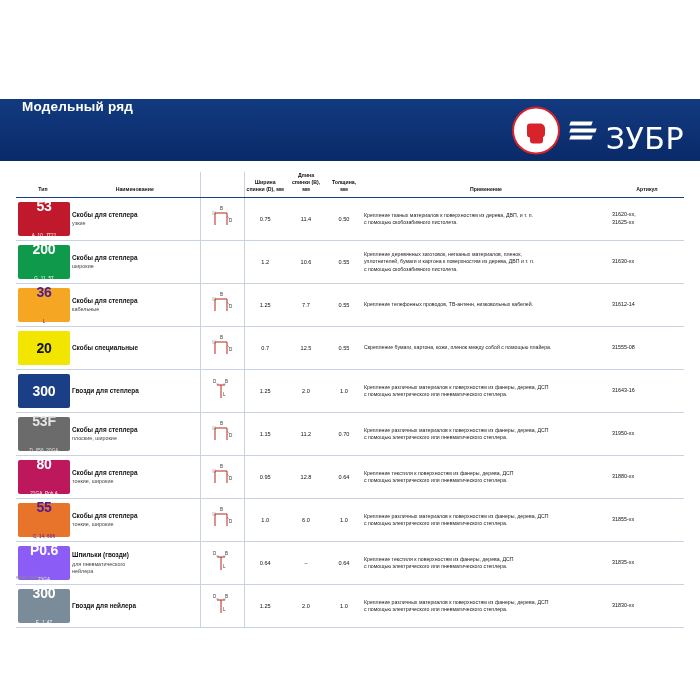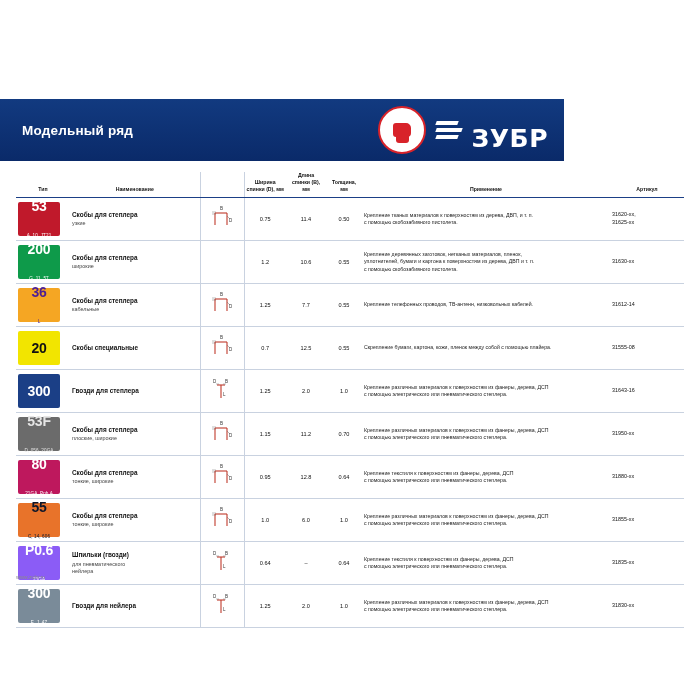--- a/index.html
+++ b/index.html
@@ -17,26 +17,25 @@
     position: relative;
     width: 700px;
     height: 700px;
     background: #ffffff;
   }
   
   .header {
     position: absolute;
     left: 0;
     top: 99px;
-    width: 564px;
+    width: 700px;
     height: 62px;
     background: #0b2f73;
     background: linear-gradient(180deg, #123a80 0%, #0a2a69 100%);
     display: flex;
-    align-items: center;
   }
   .header-title {
     color: #ffffff;
     font-size: 13.5px;
     font-weight: bold;
     margin-left: 22px;
     letter-spacing: 0.2px;
   }
   .header-right {
     position: absolute;
@@ -96,22 +95,22 @@
     left: 0;
     height: 4px;
     background: #ffffff;
     transform: skewX(-20deg);
   }
   .logo-mark span:nth-child(1) { top: 4px;  width: 22px; }
   .logo-mark span:nth-child(2) { top: 11px; width: 26px; }
   .logo-mark span:nth-child(3) { top: 18px; width: 22px; }
   .logo-word {
     color: #ffffff;
-    font-size: 25px;
-    font-weight: bold;
+    font-size: 30px;
+    font-weight: normal;
     letter-spacing: 0.5px;
     font-family: "DejaVu Sans", sans-serif;
     margin-top: 16px;
   }
   
   .table-wrap {
     position: absolute;
     left: 16px;
     top: 172px;
     width: 668px;
@@ -140,21 +139,21 @@
   th.col-app  { text-align: left; padding-left: 8px; }
   th.col-art  { width: 74px; text-align: left; padding-left: 6px; }
 
   table.spec td {
     border-bottom: 1px solid #c9d2e0;
     vertical-align: middle;
     padding: 4px 2px;
   }
   td.type-cell { padding: 3px 2px 3px 0; }
   .badge {
-    width: 42px;
+    width: 52px;
     height: 34px;
     border-radius: 2px;
     color: #ffffff;
     display: flex;
     flex-direction: column;
     align-items: center;
     justify-content: center;
     line-height: 1;
     gap: 19px;
   }
@@ -445,21 +444,21 @@
     <path d="M24 13 L27 16" stroke="#555" stroke-width="0.4"></path>
   </svg></td>
     <td class="num-cell">0.95</td>
     <td class="num-cell">12.8</td>
     <td class="num-cell">0.64</td>
     <td class="app-cell">Крепление текстиля к поверхностям из фанеры, дерева, ДСП<br>с помощью электрического или пневматического степлера.</td>
     <td class="art-cell">31880-хх</td>
   </tr>
           <tr>
     <td class="type-cell">
-      <div class="badge" style="background:#e8732a;color:#0f172a">
+      <div class="badge" style="background:#e8732a;color:#4c1d95">
         <div class="big">55</div>
         <div class="small">C, 14, 606</div>
       </div>
     </td>
     <td class="name-cell">
       <div class="name-main">Скобы для степлера</div>
       <div class="name-sub">тонкие, широкие</div>
     </td>
     <td class="pic-cell"><svg width="40" height="28" viewBox="0 0 40 28">
     <text x="17" y="7" font-size="4.5" fill="#333" font-family="Liberation Sans">B</text>

